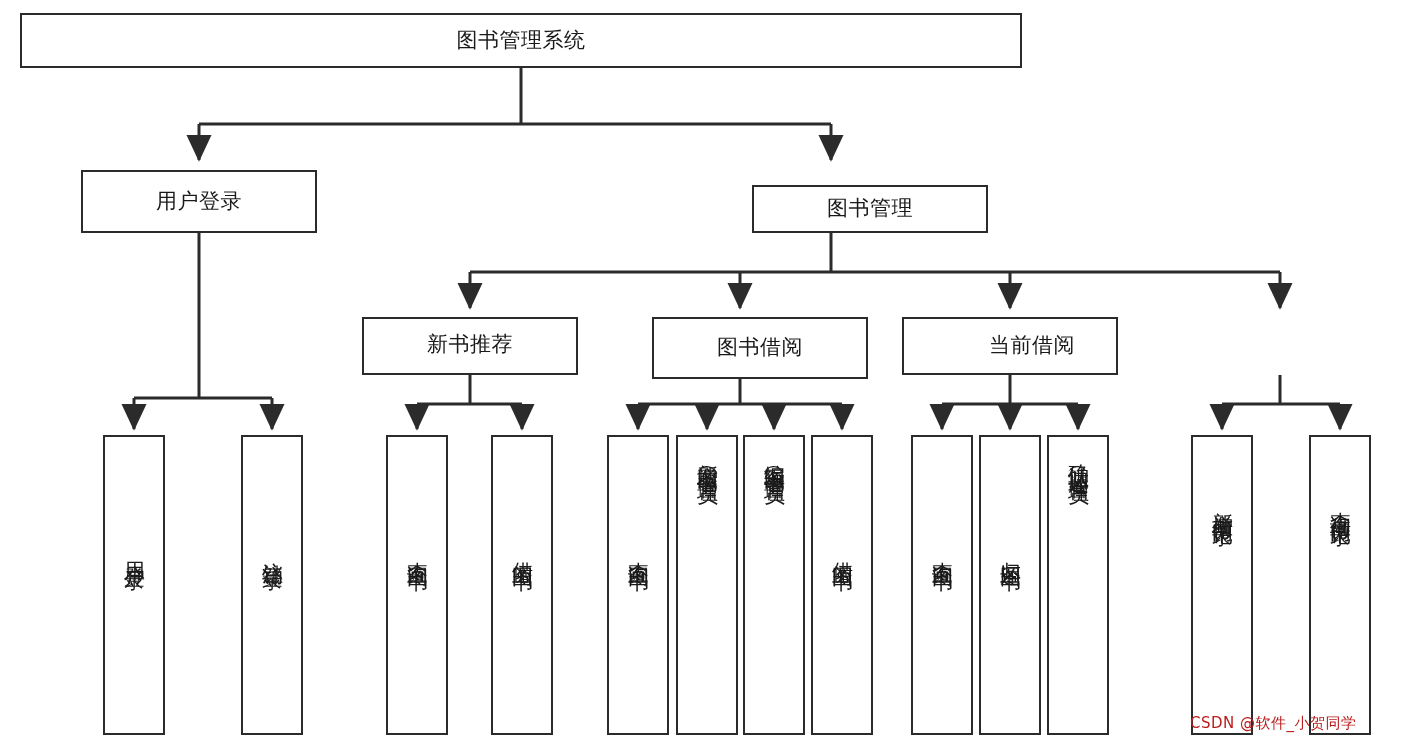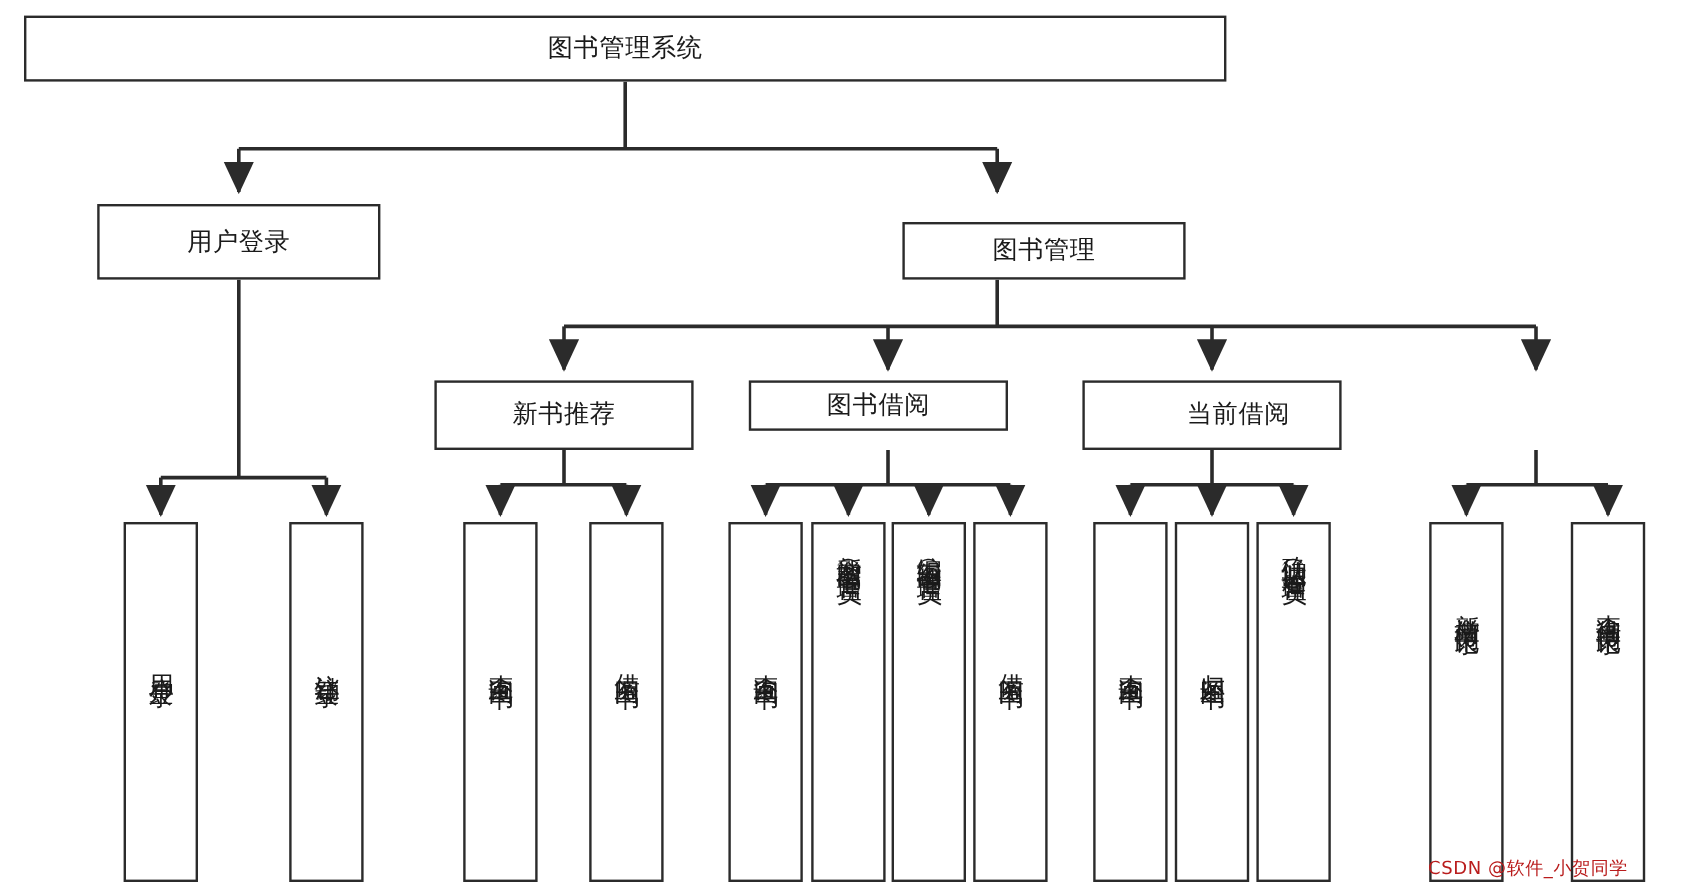--- a/index.html
+++ b/index.html
@@ -136,24 +136,24 @@
     <span class="node-label">图书管理系统</span>
   </div>
 
   <div class="node horiz" style="left:81px; top:170px; width:236px; height:63px;">
     <span class="node-label">用户登录</span>
   </div>
   <div class="node horiz" style="left:752px; top:170px; width:236px; height:48px;margin-top:15px;">
     <span class="node-label">图书管理</span>
   </div>
 
-  <div class="node horiz" style="left:362px; top:317px; width:216px; height:58px;">
+  <div class="node horiz" style="left:362px; top:317px; width:216px; height:58px;font-family:Liberation Mono, monospace;">
     <span class="node-label">新书推荐</span>
   </div>
-  <div class="node horiz" style="left:624px; top:317px; width:216px; height:42px;font-family:Liberation Serif, serif;">
+  <div class="node horiz" style="left:652px; top:317px; width:216px; height:62px;font-family:Liberation Serif, serif;">
     <span class="node-label">图书借阅</span>
   </div>
   <div class="node horiz" style="left:902px; top:317px; width:216px; height:58px;padding-left:44px;">
     <span class="node-label">当前借阅</span>
   </div>
 
   <div class="node vert short" style="left:103px; top:435px; width:62px; height:300px;">
     <span class="node-label">用户登录</span>
   </div>
   <div class="node vert short" style="left:241px; top:435px; width:62px; height:300px;">

